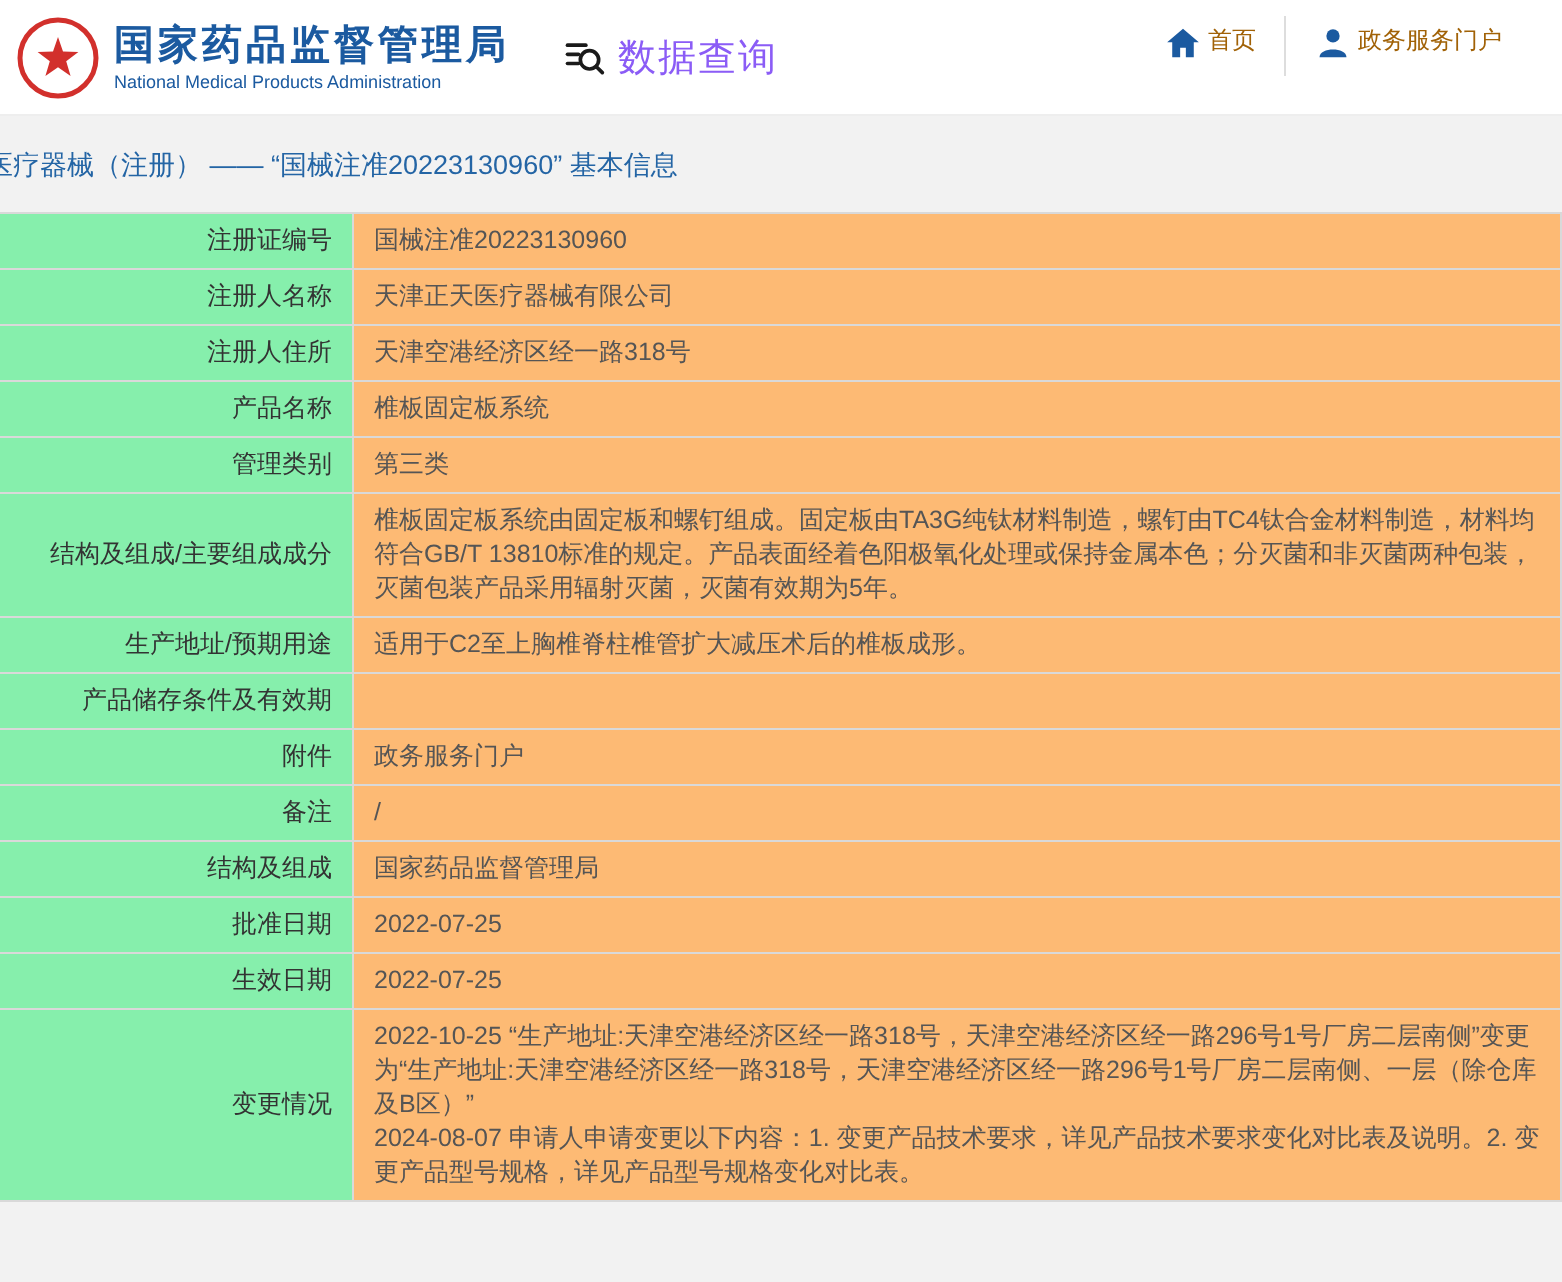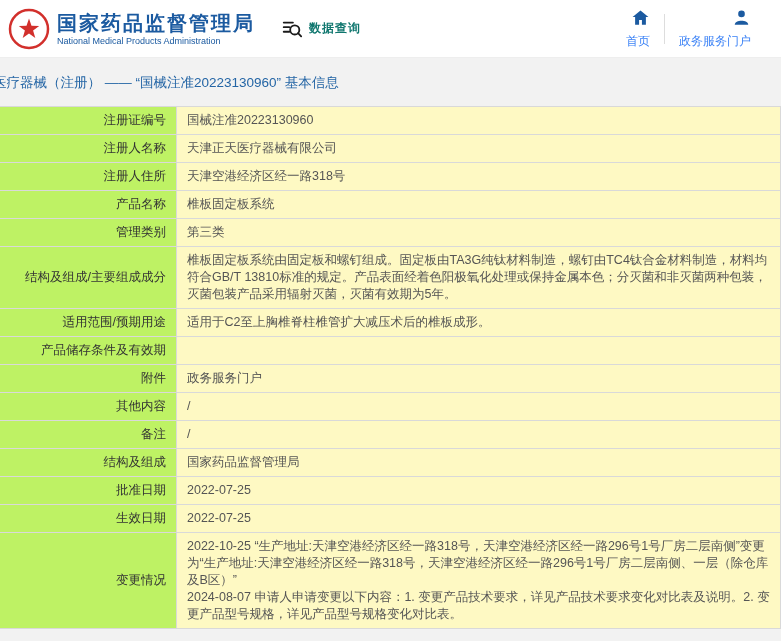--- a/index.html
+++ b/index.html
@@ -21,25 +21,25 @@
     border-bottom:1px solid #eee;
   }
   .logo { display:flex; align-items:center; gap:7px; }
   .seal { width:42px; height:42px; display:inline-flex; }
   .logo-text .cn {
     color:#1b5aa0; font-size:20px; font-weight:bold; letter-spacing:2px; line-height:24px;
   }
   .logo-text .en { color:#1b5aa0; font-size:9px; line-height:12px; }
   .query { display:flex; align-items:center; gap:6px; margin-left:26px; }
   .query .qicon { width:22px; height:22px; display:inline-flex; }
-  .query .qlabel { font-size:12px; font-weight:bold; color:#0f766e; letter-spacing:1px; }
+  .query .qlabel { font-size:19px; font-weight:normal; color:#8b5cf6; letter-spacing:1px; }
   .nav { position:absolute; right:16px; top:8px; display:flex; align-items:center; }
   .nav-item {
-    display:flex; flex-direction:column; align-items:flex-end;
-    font-size:12px; color:#3b82f6; cursor:pointer; padding:0 14px; gap:3px;
+    display:flex; flex-direction:row; align-items:flex-start;
+    font-size:12px; color:#a16207; cursor:pointer; padding:0 14px; gap:3px;
   }
   .nav-divider { width:1px; height:30px; background:#ddd; }
 
   
   .content { padding-top:16px; }
   .page-title {
     color:#2465a5;
     font-size:13.5px;
     margin-left:-7px;      
     white-space:nowrap;
@@ -54,26 +54,26 @@
   }
   .info-table td {
     border:1px solid #d9d9d9;
     font-size:12.5px;
     line-height:17px;
     padding:5px 10px;
     vertical-align:middle;
   }
   .label-cell {
     width:177px;
-    background:#bef264;
+    background:#86efac;
     text-align:right;
     color:#333;
   }
   .value-cell {
-    background:#fef9c3;
+    background:#fdba74;
     color:#555;
     text-align:left;
     white-space:pre-wrap;
     word-break:break-all;
     padding-left:13px;
   }
 </style>
 </head>
 <body>
 
@@ -149,34 +149,30 @@
         </tr>
         <tr>
           <td class="label-cell">管理类别</td>
           <td class="value-cell">第三类</td>
         </tr>
         <tr>
           <td class="label-cell">结构及组成/主要组成成分</td>
           <td class="value-cell">椎板固定板系统由固定板和螺钉组成。固定板由TA3G纯钛材料制造，螺钉由TC4钛合金材料制造，材料均符合GB/T 13810标准的规定。产品表面经着色阳极氧化处理或保持金属本色；分灭菌和非灭菌两种包装，灭菌包装产品采用辐射灭菌，灭菌有效期为5年。</td>
         </tr>
         <tr>
-          <td class="label-cell">适用范围/预期用途</td>
+          <td class="label-cell">生产地址/预期用途</td>
           <td class="value-cell">适用于C2至上胸椎脊柱椎管扩大减压术后的椎板成形。</td>
         </tr>
         <tr>
           <td class="label-cell">产品储存条件及有效期</td>
           <td class="value-cell"></td>
         </tr>
         <tr>
           <td class="label-cell">附件</td>
           <td class="value-cell">政务服务门户</td>
-        </tr>
-        <tr>
-          <td class="label-cell">其他内容</td>
-          <td class="value-cell">/</td>
         </tr>
         <tr>
           <td class="label-cell">备注</td>
           <td class="value-cell">/</td>
         </tr>
         <tr>
           <td class="label-cell">结构及组成</td>
           <td class="value-cell">国家药品监督管理局</td>
         </tr>
         <tr>

